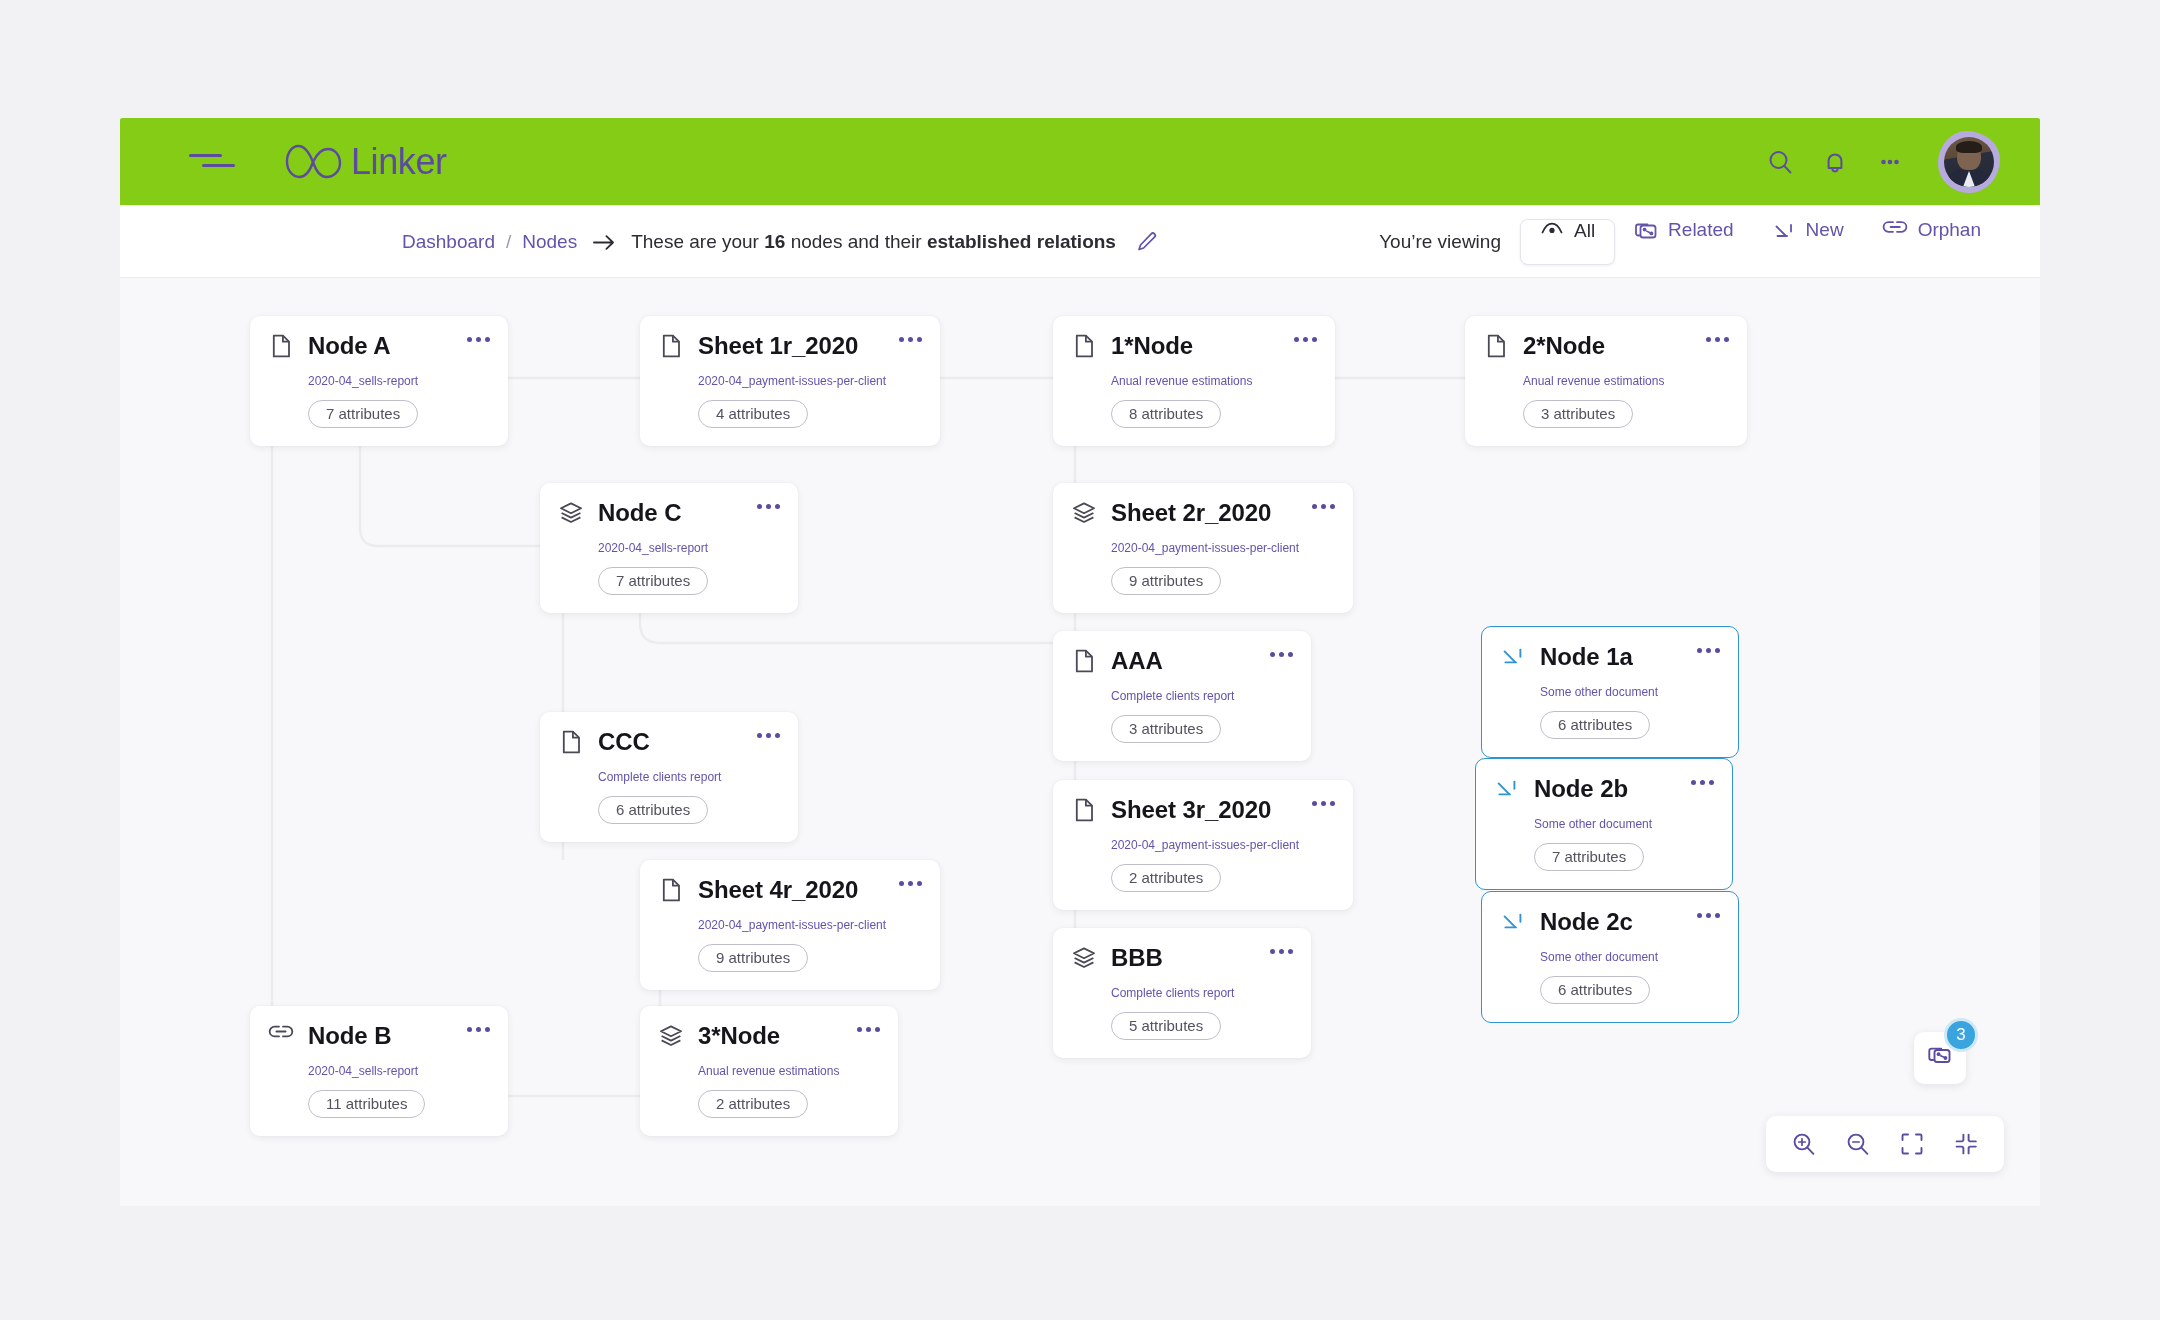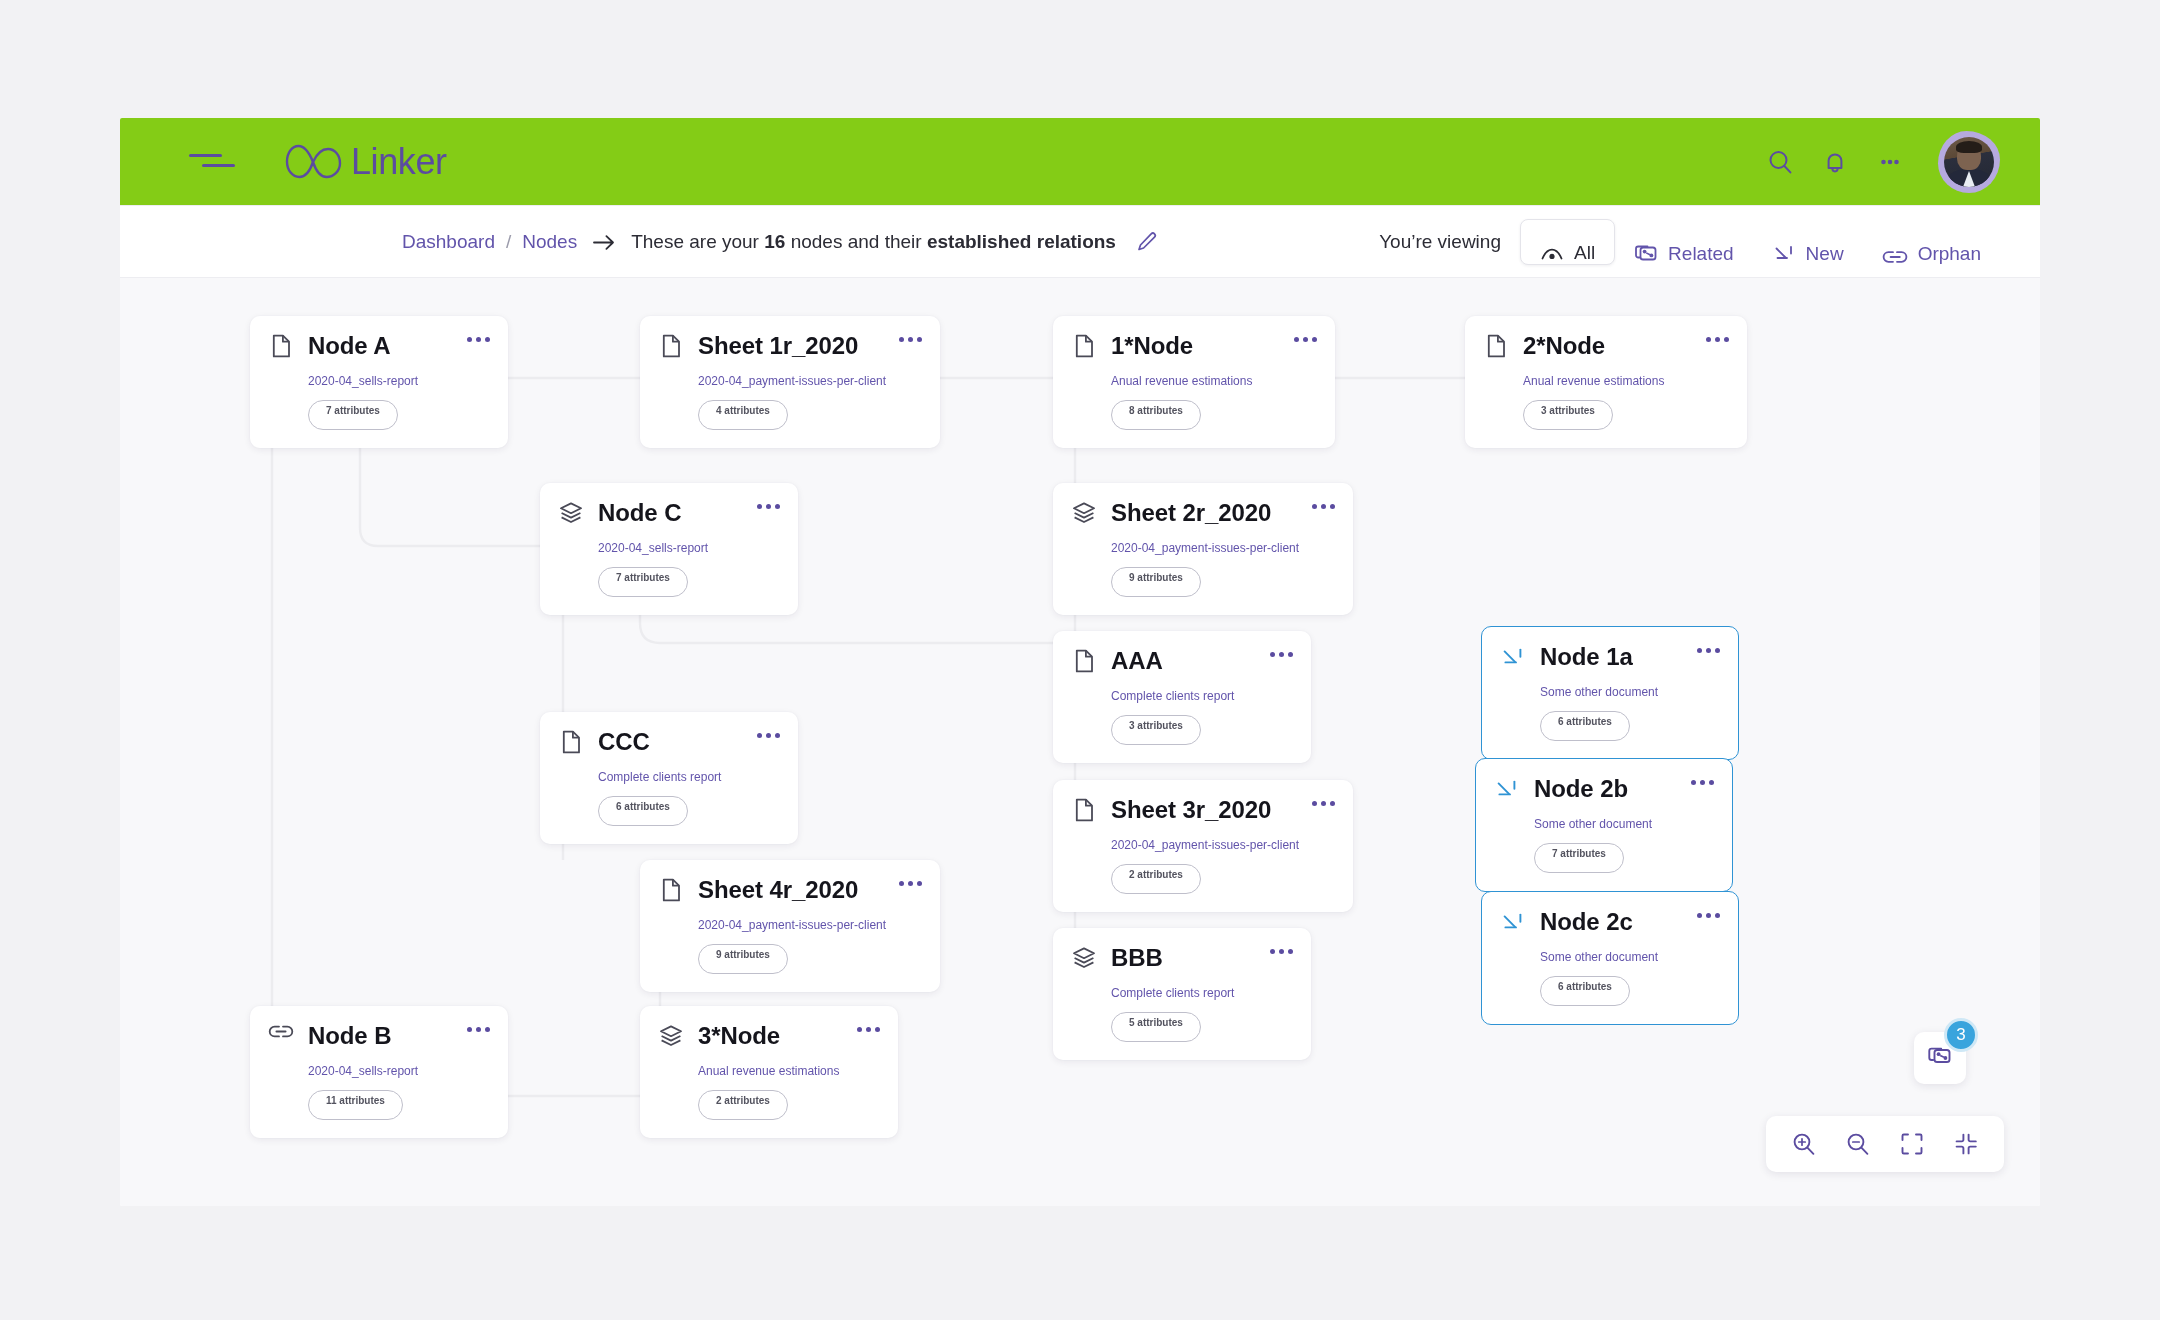--- a/index.html
+++ b/index.html
@@ -101,21 +101,21 @@
   #breadcrumb .title-text b { font-weight: 700; text-align: center; }
   #breadcrumb .pencil { width: 22px; height: 22px; margin-left: 9px; cursor: pointer; }
 
   #viewing {
     position: absolute; right: 40px; top: 0; height: 72px;
     display: flex; align-items: center; gap: 0px;
     font-size: 19px;
   }
   #viewing .viewing-label { color: #2c2c35; margin-right: 19px; }
   .vfilter {
-    display: flex; align-items: flex-end; gap: 10px;
+    display: flex; align-items: flex-start; gap: 10px;
     height: 46px; padding: 0 19px;
     border-radius: 8px; cursor: pointer;
     color: #6254ab; white-space: nowrap;
   }
   .vfilter.active {
     color: #2c2c35;
     background: #ffffff;
     border: 1px solid #e4e4ea;
     box-shadow: 0 1px 3px rgba(30,25,60,.07);
   }
@@ -164,22 +164,22 @@
     font-size: 24px; font-weight: 700; color: #15151c;
     line-height: 1.15; letter-spacing: -0.1px;
   }
   .node-sub {
     font-size: 12px; color: #6254ab; margin-top: 14px;
     line-height: 1.25; white-space: nowrap;
   }
   .node-pill {
     display: inline-block; margin-top: 11px;
     border: 1px solid #bfbfcb; border-radius: 999px;
-    padding: 4px 17px 13px 17px;
-    font-size: 10px; color: #53535f; font-weight: bold;
+    padding: 4px 17px 5px 17px;
+    font-size: 15px; color: #53535f;
   }
   .node-dots {
     flex: 0 0 auto; margin-top: 3px; padding: 2px 0 0 6px;
     display: flex; gap: 4px; cursor: pointer;
   }
   .node-dots i { width: 5px; height: 5px; border-radius: 50%; background: #5b4ca0; display: block; }
 
   
   #related-fab {
     position: absolute; right: 74px; bottom: 122px;

